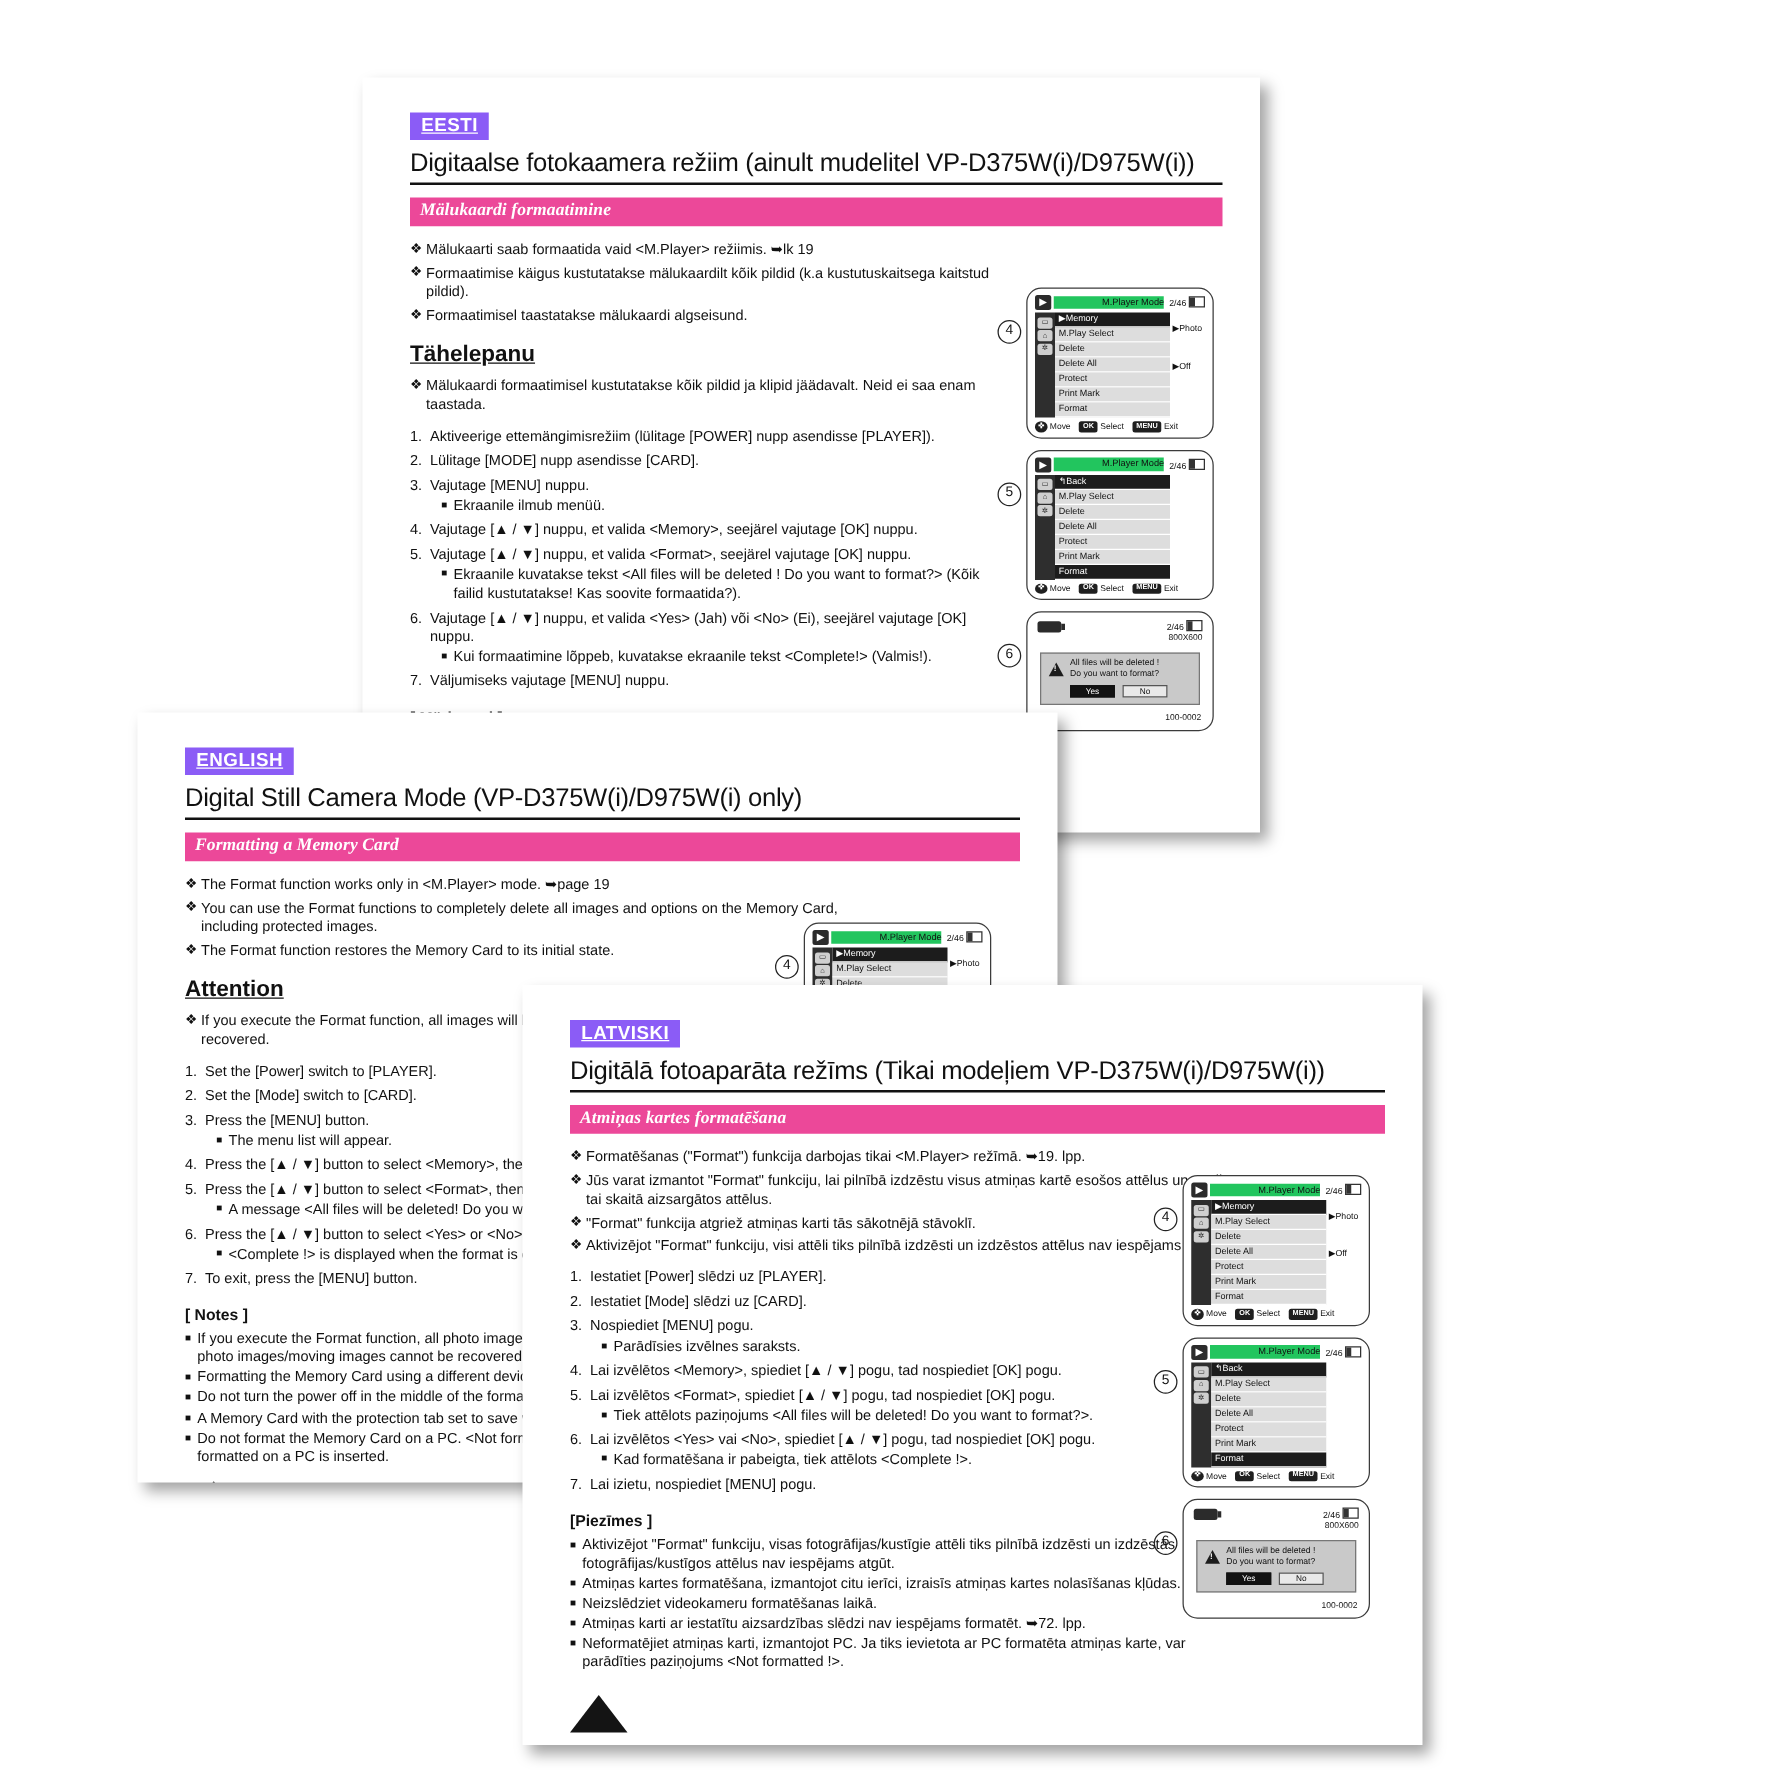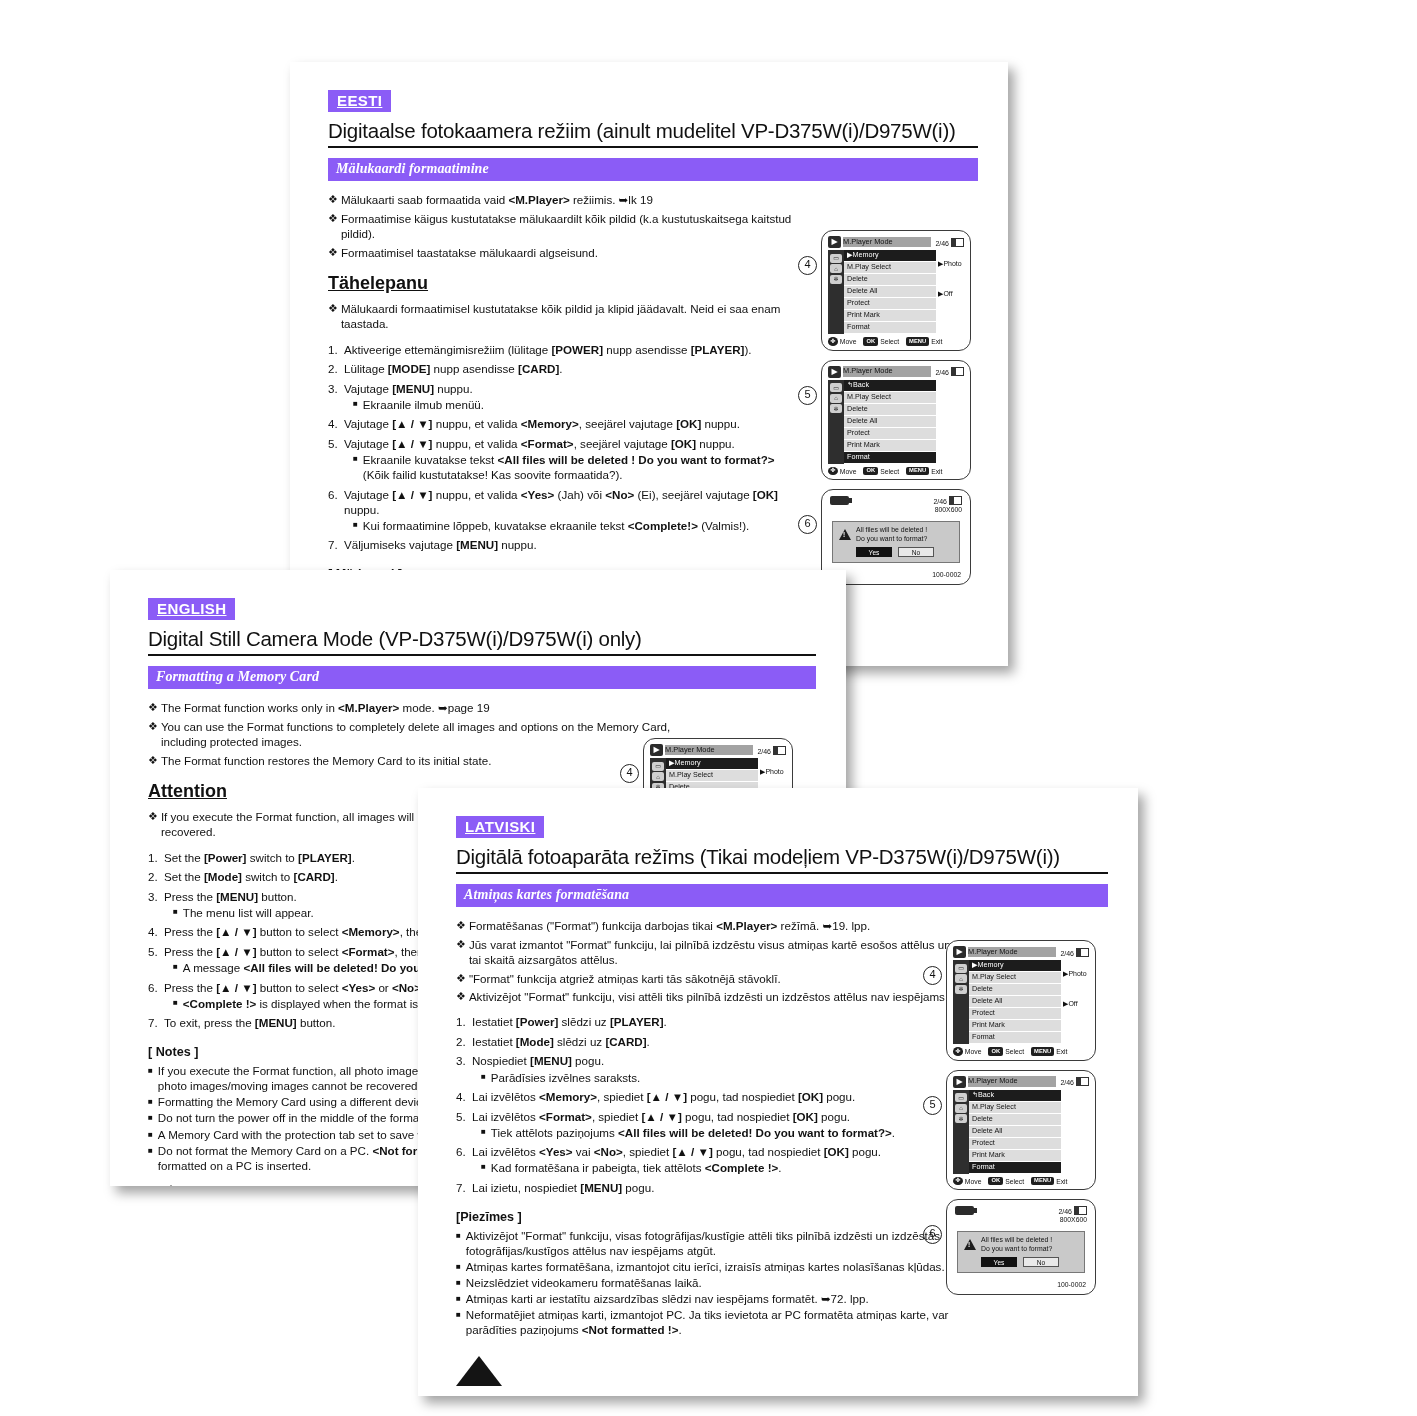--- a/index.html
+++ b/index.html
@@ -22,21 +22,21 @@
   .lang-tag{display:inline-block;background:#8b5cf6;color:#fff;
             font-weight:bold;font-size:15px;letter-spacing:.4px;
             padding:3px 9px 3px 9px;line-height:1.05;margin-bottom:4px;text-decoration:underline;}
 
   
   .doc-title{font-size:20.5px;font-weight:normal;letter-spacing:-0.25px;
              line-height:1.15;margin:3px 0 4px 0;white-space:nowrap;}
   .title-rule{border:0;border-top:2.4px solid #111;margin:2px 0 10px 0;}
 
   
-  .section-band{background:#8b5cf6;color:#fff;font-style:italic;
+  .section-band{background:#ec4899;color:#fff;font-style:italic;
                 font-weight:bold;font-size:14px;letter-spacing:.1px;
                 padding:3px 0 4px 8px;margin-bottom:11px;
                 font-family:"Liberation Serif",serif;}
 
   
   .body-col{font-size:11.6px;line-height:1.33;}
   .clover-item{display:flex;margin-bottom:3px;}
   .clover-item .mark{flex:0 0 auto;margin-right:3px;font-size:11px;}
   .clover-item .txt{flex:1 1 auto;}
 
@@ -50,43 +50,43 @@
   .sq-item{display:flex;margin-top:1px;padding-left:9px;}
   .sq-item .sq{flex:0 0 auto;margin-right:5px;font-size:8px;line-height:1.85;}
   .sq-item .sqtxt{flex:1 1 auto;}
 
   .notes-head{font-weight:bold;font-size:12.6px;margin:14px 0 2px 0;}
   ul.notes{list-style:none;margin:0;padding:0;font-size:11.6px;}
   ul.notes li{display:flex;line-height:1.3;margin-bottom:1px;}
   ul.notes li .sq{flex:0 0 auto;margin-right:5px;font-size:8px;line-height:1.9;}
   ul.notes li .ntxt{flex:1 1 auto;}
 
-  b,strong{font-weight:bold;margin-top:32px;}
+  b,strong{font-weight:normal;margin-top:32px;}
 
   
   .page-badge{position:relative;width:46px;height:30px;}
   .page-badge .tri{position:absolute;left:0;top:0;width:0;height:0;
         border-left:23px solid transparent;border-right:23px solid transparent;
         border-bottom:30px solid #141414;}
 
   
   .lcd-group{position:absolute;}
   .lcd-row{display:flex;align-items:flex-start;margin-bottom:9px;}
   .circ-num{flex:0 0 auto;width:17px;height:17px;border:1.3px solid #222;
             border-radius:50%;font-size:11px;text-align:center;line-height:15px;
             margin-right:4px;margin-top:26px;color:#111;}
   .lcd{flex:0 0 auto;width:150px;border:1.4px solid #3b3b3b;border-radius:12px;
        background:#fff;padding:5px 6px 4px 6px;box-sizing:border-box;}
 
   .lcd-top{display:flex;align-items:center;height:12px;}
   .icon-box{width:13px;height:12px;background:#2b2b2b;border-radius:2px;
             display:flex;align-items:center;justify-content:center;margin-right:2px;}
   .icon-box .glyph{color:#fff;font-size:8px;line-height:1;}
-  .lcd-title{flex:1 1 auto;background:#a3a3a3;color:#111;font-size:7.4px;
-             text-align:left;padding:1px 0;line-height:1.2;}
+  .lcd-title{flex:1 1 auto;background:#22c55e;color:#111;font-size:7.4px;
+             text-align:right;padding:1px 0;line-height:1.2;}
   .lcd-count{flex:0 0 auto;font-size:7px;margin-left:4px;white-space:nowrap;}
   .batt{display:inline-block;width:11px;height:7px;border:1px solid #333;
         position:relative;vertical-align:-1px;margin-left:2px;background:#fff;}
   .batt:before{content:"";position:absolute;left:0px;top:0px;bottom:0px;width:4px;background:#333;}
 
   .lcd-body{display:flex;margin-top:2px;}
   .lcd-rail{flex:0 0 16px;background:#2e2e2e;padding:2px 0;}
   .rail-ico{width:12px;height:9px;margin:1.5px auto;background:#cfcfcf;
             border-radius:2px;display:flex;align-items:center;justify-content:center;
             font-size:6px;color:#222;line-height:1;}

